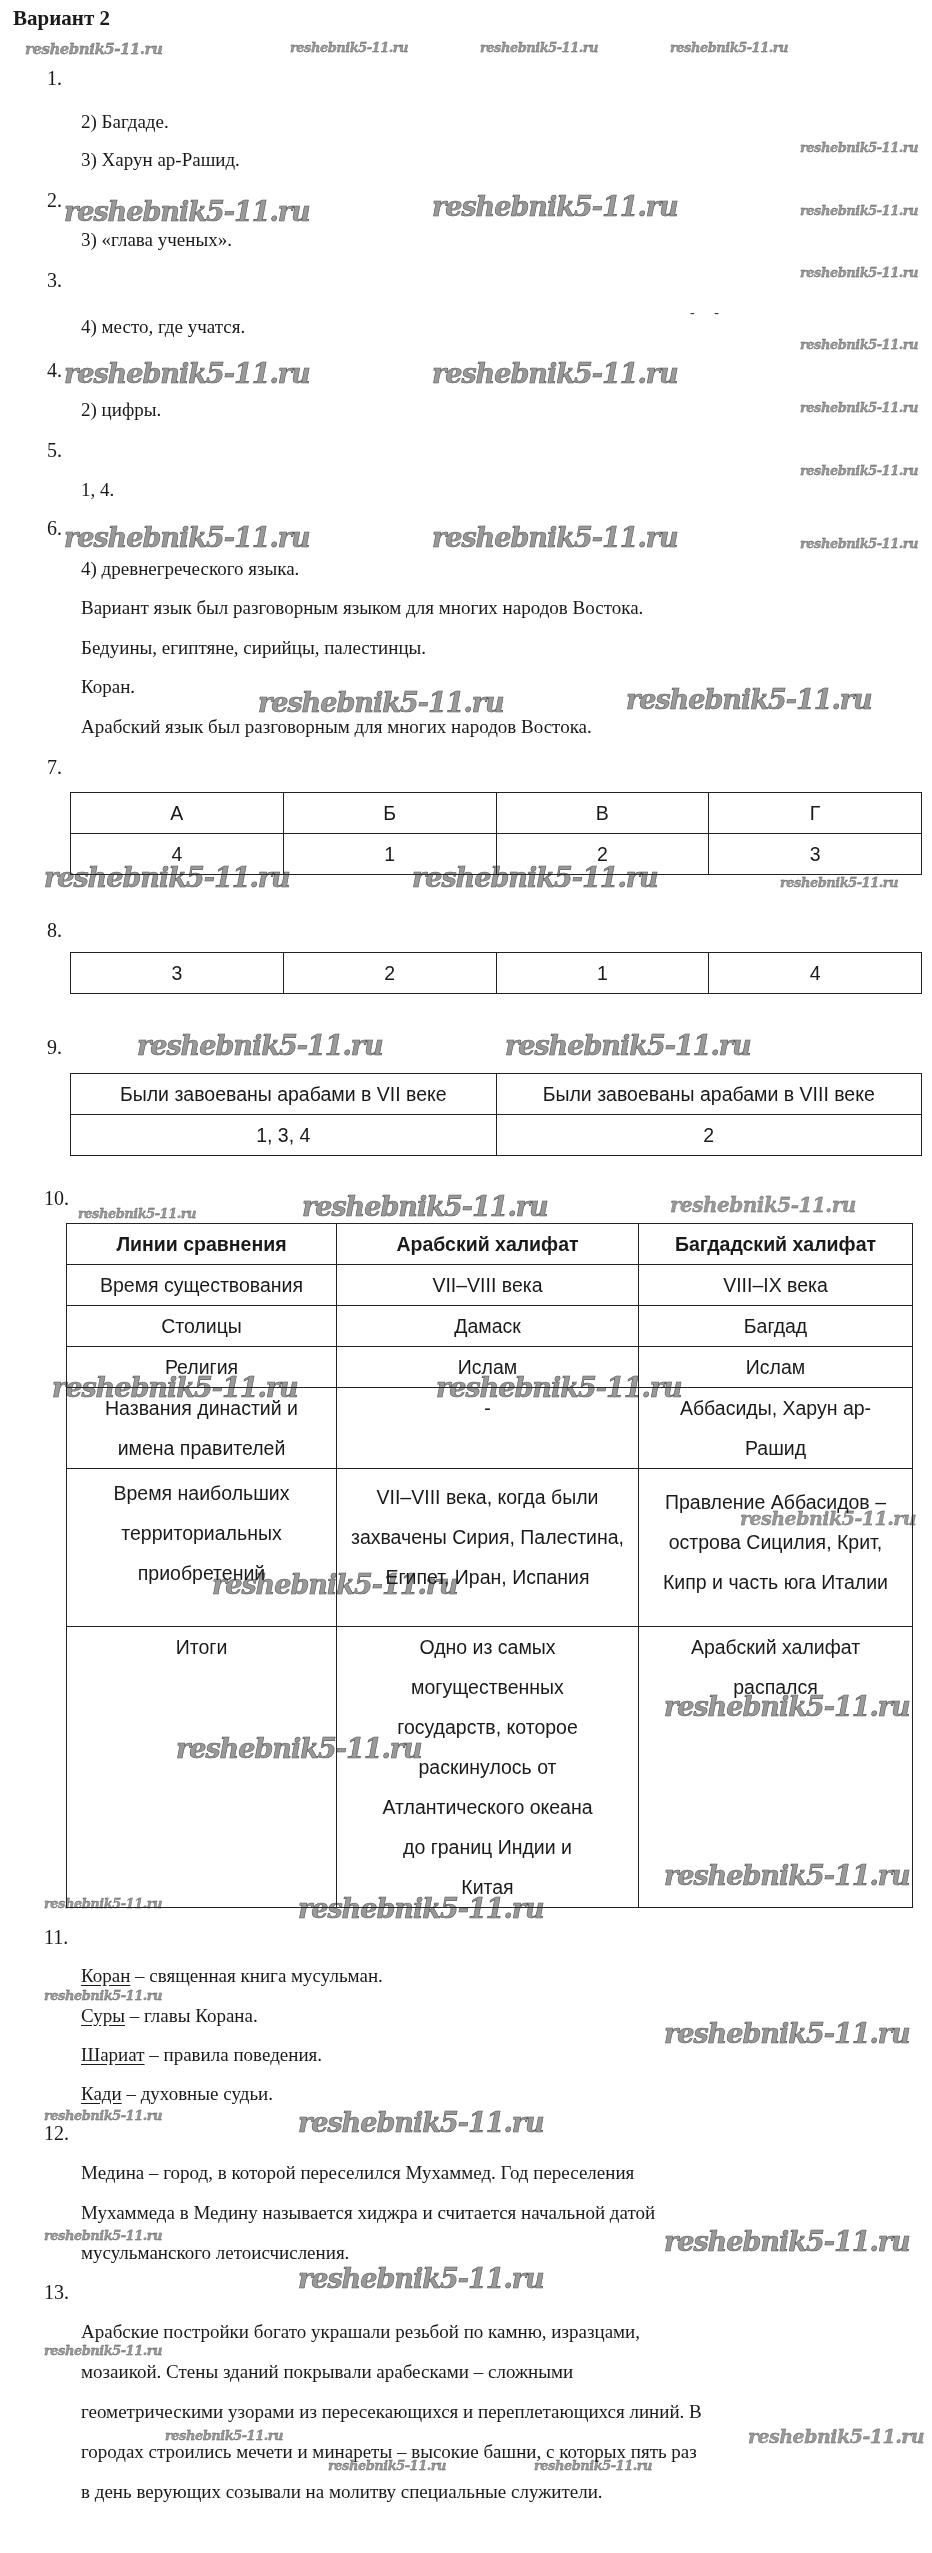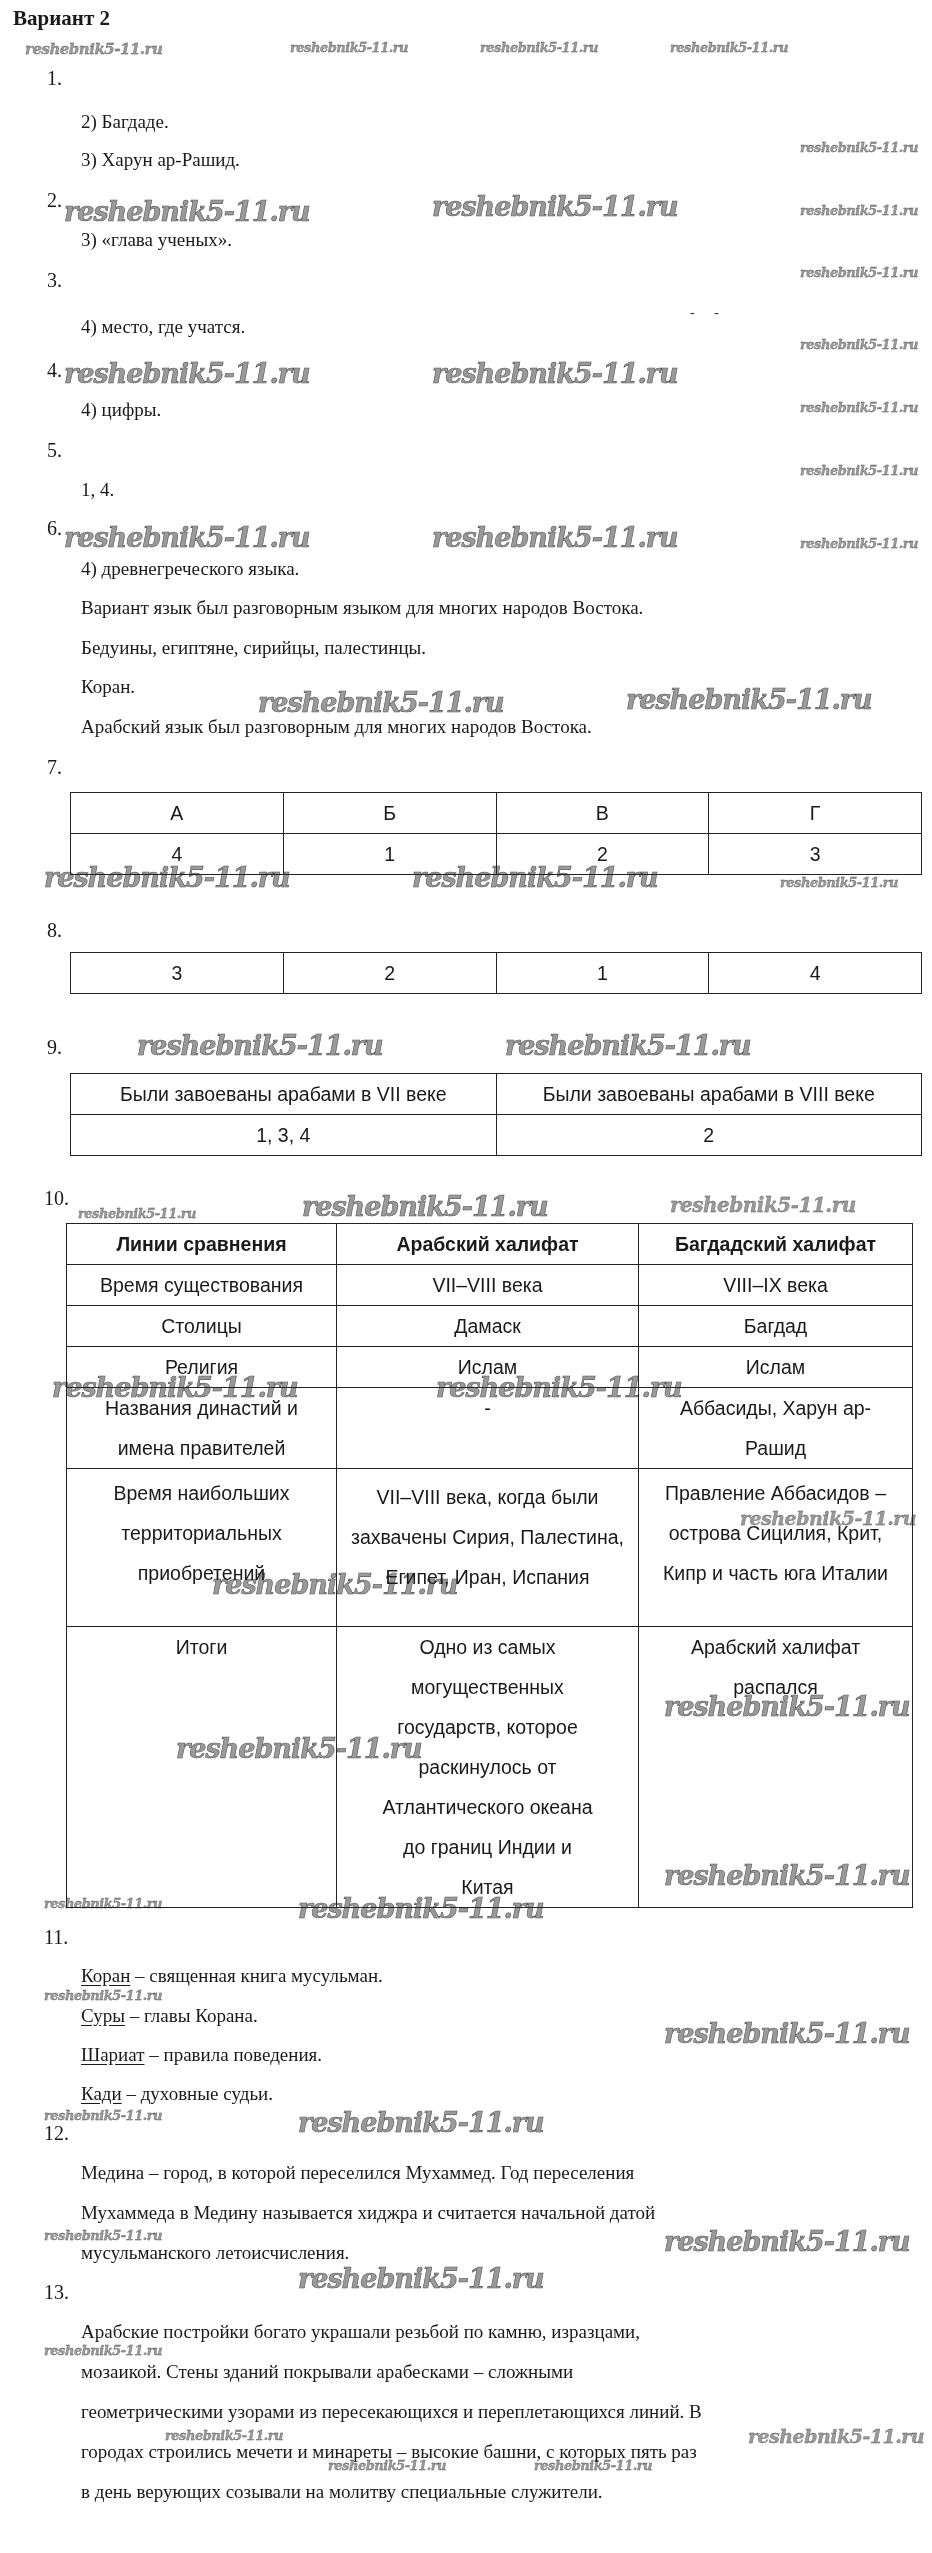--- a/index.html
+++ b/index.html
@@ -82,21 +82,21 @@
 <div class="abs line" style="top:160px">3) Харун ар-Рашид.</div>
 
 <div class="abs num" style="top:200px">2.</div>
 <div class="abs line" style="top:240px">3) «глава ученых».</div>
 
 <div class="abs num" style="top:280px">3.</div>
 <div class="abs dots">- -</div>
 <div class="abs line" style="top:327px">4) место, где учатся.</div>
 
 <div class="abs num" style="top:370px">4.</div>
-<div class="abs line" style="top:410px">4) цифры.</div>
+<div class="abs line" style="top:410px">2) цифры.</div>
 
 <div class="abs num" style="top:450px">5.</div>
 <div class="abs line" style="top:490px">1, 4.</div>
 
 <div class="abs num" style="top:528px">6.</div>
 <div class="abs line" style="top:569px">4) древнегреческого языка.</div>
 <div class="abs line" style="top:608px">Вариант язык был разговорным языком для многих народов Востока.</div>
 <div class="abs line" style="top:648px">Бедуины, египтяне, сирийцы, палестинцы.</div>
 <div class="abs line" style="top:687px">Коран.</div>
 <div class="abs line" style="top:727px">Арабский язык был разговорным для многих народов Востока.</div>
@@ -174,21 +174,21 @@
     <td>Ислам</td>
   </tr>
   <tr>
     <td style="padding:0 16px">Названия династий и имена правителей</td>
     <td>-</td>
     <td style="padding:0 22px">Аббасиды, Харун ар-Рашид</td>
   </tr>
   <tr style="height:158px">
     <td style="padding:4px 40px">Время наибольших территориальных приобретений</td>
     <td style="padding:8px 8px">VII–VIII века, когда были захвачены Сирия, Палестина, Египет, Иран, Испания</td>
-    <td style="padding:4px 6px">Правление Аббасидов – острова Сицилия, Крит, Кипр и часть юга Италии</td>
+    <td style="padding:13px 6px">Правление Аббасидов – острова Сицилия, Крит, Кипр и часть юга Италии</td>
   </tr>
   <tr style="height:239px">
     <td>Итоги</td>
     <td style="padding:0 40px">Одно из самых могущественных государств, которое раскинулось от Атлантического океана до границ Индии и Китая</td>
     <td style="padding:0 46px">Арабский халифат распался</td>
   </tr>
 </tbody>
   </table>
 
 <div class="abs num wide" style="top:1937px">11.</div>

